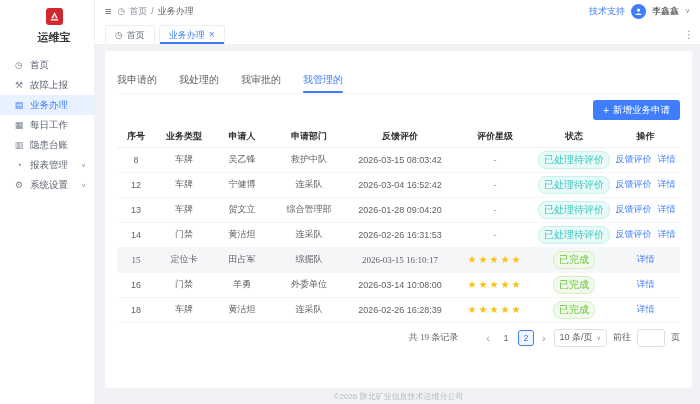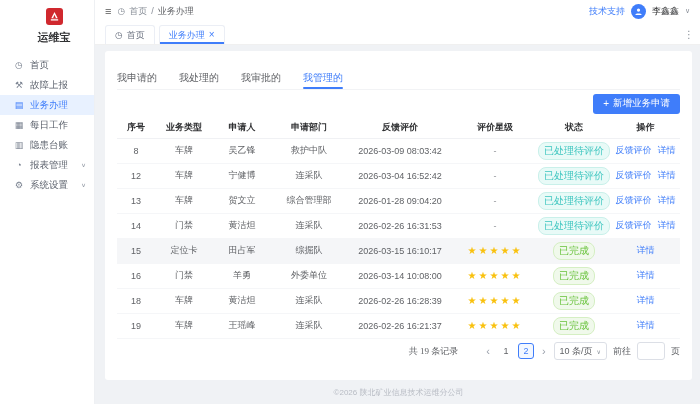--- a/index.html
+++ b/index.html
@@ -49,39 +49,39 @@
   .ftab.active { color:#3f7dfa; }
   .ftab.active:after { content:""; position:absolute; left:0; right:0; bottom:0; height:2px; background:#3f7dfa; border-radius:1px; }
 
   .toolbar { height:32px; display:flex; align-items:center; justify-content:flex-end; }
   .add-btn { background:#3f7dfa; color:#fff; border:none; border-radius:3px; height:20px; padding:0 10px; font-size:9.5px; display:flex; align-items:center; gap:4px; cursor:pointer; font-family:inherit; }
   .add-btn .plus { font-size:10px; }
 
   table { width:100%; border-collapse:collapse; table-layout:fixed; }
   th { font-size:9px; color:#303133; font-weight:bold; height:21px; text-align:center; background:#fff; border-bottom:1px solid #f0f1f4; }
   td { height:25px; text-align:center; color:#606266; border-bottom:1px solid #f5f6f8; overflow:hidden; white-space:nowrap; }
-  tr.highlight td { background:#f5f6f8; }
+  tr.highlight td { background:#f5f6f8;font-family:Liberation Serif, serif; }
   .c-no{width:38px}.c-type{width:58px}.c-app{width:58px}.c-dept{width:76px}.c-time{width:106px}.c-rate{width:84px}.c-status{width:74px}.c-op{width:69px}
   .badge { display:inline-block; font-size:10px; line-height:1; padding:3px 5px; border-radius:8px; }
   .badge.pending { color:#3fc6c0; background:#e8faf7; border:1px solid #c9f0ea; }
   .badge.done { color:#67c23a; background:#f0f9eb; border:1px solid #d5efc3; }
   .stars { color:#f9c10e; font-size:10px; letter-spacing:2px; }
   .dash { color:#909399; }
   .op-link { color:#3f7dfa; cursor:pointer; margin:0 3px; }
 
   .pagination { height:30px; display:flex; align-items:center; justify-content:flex-end; gap:6px; color:#606266; }
   .pg-total { margin-right:20px;font-family:Liberation Serif, serif; }
   .pg-arrow { color:#9aa0ab; cursor:pointer; font-size:11px; padding:0 2px; }
   .pg-num { min-width:16px; height:16px; display:flex; align-items:center; justify-content:center; border-radius:3px; cursor:pointer; }
   .pg-num.active { border:1px solid #3f7dfa; color:#3f7dfa; background:#f2f7ff; }
   .pg-size { border:1px solid #dcdfe6; border-radius:3px; height:18px; display:flex; align-items:center; gap:4px; padding:0 5px; cursor:pointer; color:#606266; }
   .pg-size .chev-down { font-size:6px; }
   .pg-goto-input { width:28px; height:18px; border:1px solid #dcdfe6; border-radius:3px; font-size:9px; text-align:center; font-family:inherit; color:#606266; }
 
-  .footer { height:24px; display:flex; align-items:center; justify-content:center; color:#b8bcc4; font-size:8px; }
+  .footer { height:16px; display:flex; align-items:center; justify-content:center; color:#b8bcc4; font-size:8px; }
 </style>
 </head>
 <body>
 
 <div class="app">
 
   <aside class="sidebar">
     <div class="logo">
       <span class="logo-badge">
         <svg width="11" height="11" viewBox="0 0 12 12">
@@ -200,21 +200,21 @@
                 <th>状态</th>
                 <th>操作</th>
               </tr>
             </thead>
           <tbody id="table-body">
               <tr>
                 <td>8</td>
                 <td>车牌</td>
                 <td>吴乙锋</td>
                 <td>救护中队</td>
-                <td>2026-03-09 08:03:42</td>
+                <td>2026-03-15 08:03:42</td>
                 <td><span class="dash">-</span></td>
                 <td><span class="badge pending">已处理待评价</span></td>
                 <td><span class="op-link">反馈评价</span><span class="op-link">详情</span></td>
               </tr>
               <tr>
                 <td>12</td>
                 <td>车牌</td>
                 <td>宁健博</td>
                 <td>连采队</td>
                 <td>2026-03-04 16:52:42</td>
@@ -261,30 +261,20 @@
                 <td><span class="stars">★★★★★</span></td>
                 <td><span class="badge done">已完成</span></td>
                 <td><span class="op-link">详情</span></td>
               </tr>
               <tr>
                 <td>18</td>
                 <td>车牌</td>
                 <td>黄洁炟</td>
                 <td>连采队</td>
                 <td>2026-02-26 16:28:39</td>
-                <td><span class="stars">★★★★★</span></td>
-                <td><span class="badge done">已完成</span></td>
-                <td><span class="op-link">详情</span></td>
-              </tr>
-              <tr>
-                <td>19</td>
-                <td>车牌</td>
-                <td>王瑶峰</td>
-                <td>连采队</td>
-                <td>2026-02-26 16:21:37</td>
                 <td><span class="stars">★★★★★</span></td>
                 <td><span class="badge done">已完成</span></td>
                 <td><span class="op-link">详情</span></td>
               </tr>
             </tbody>
         </table>
 
         <div class="pagination">
           <span class="pg-total">共 19 条记录</span>
           <span class="pg-arrow">‹</span>

